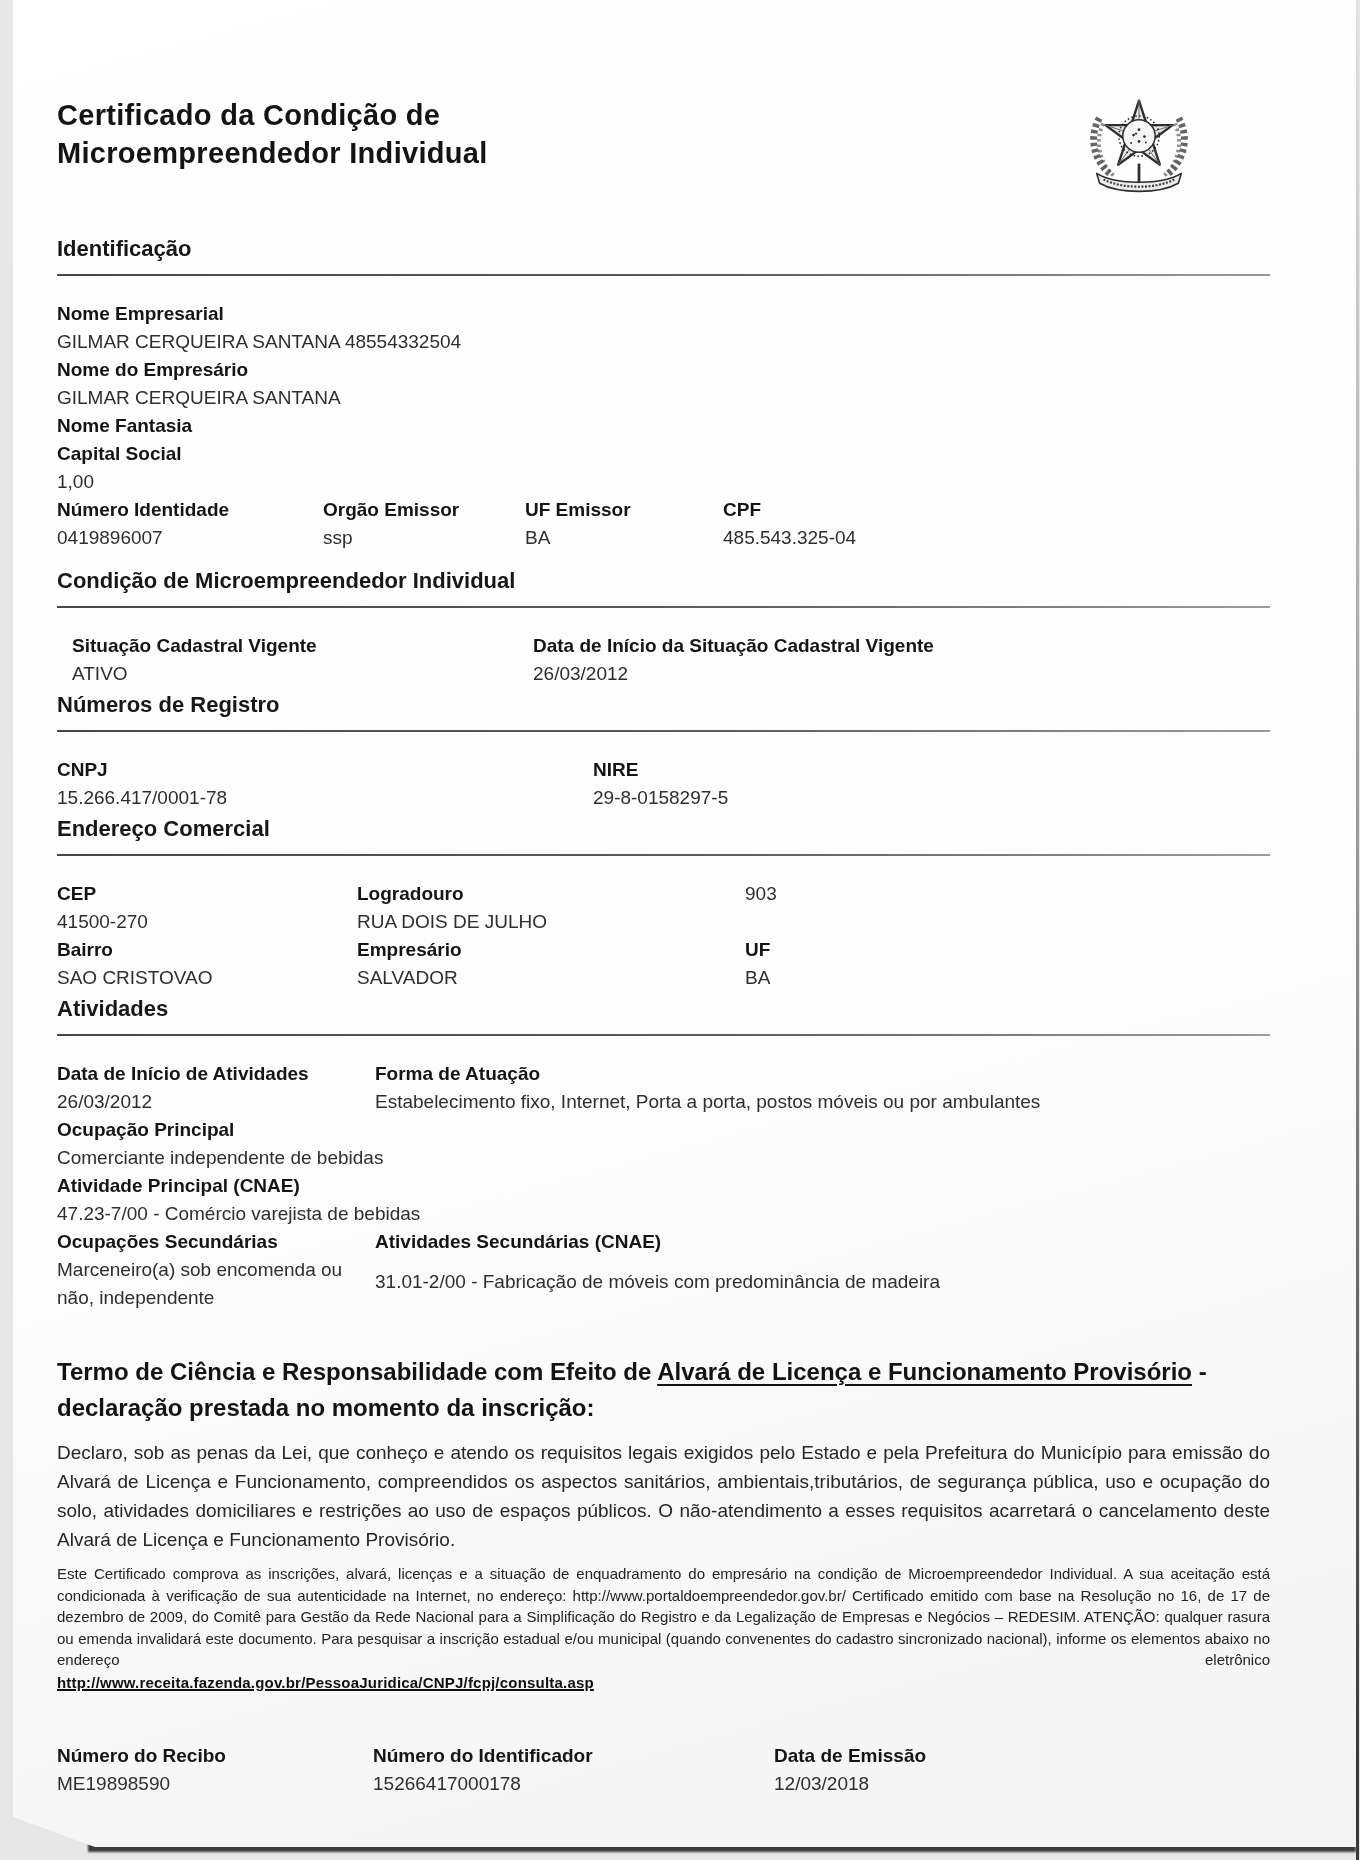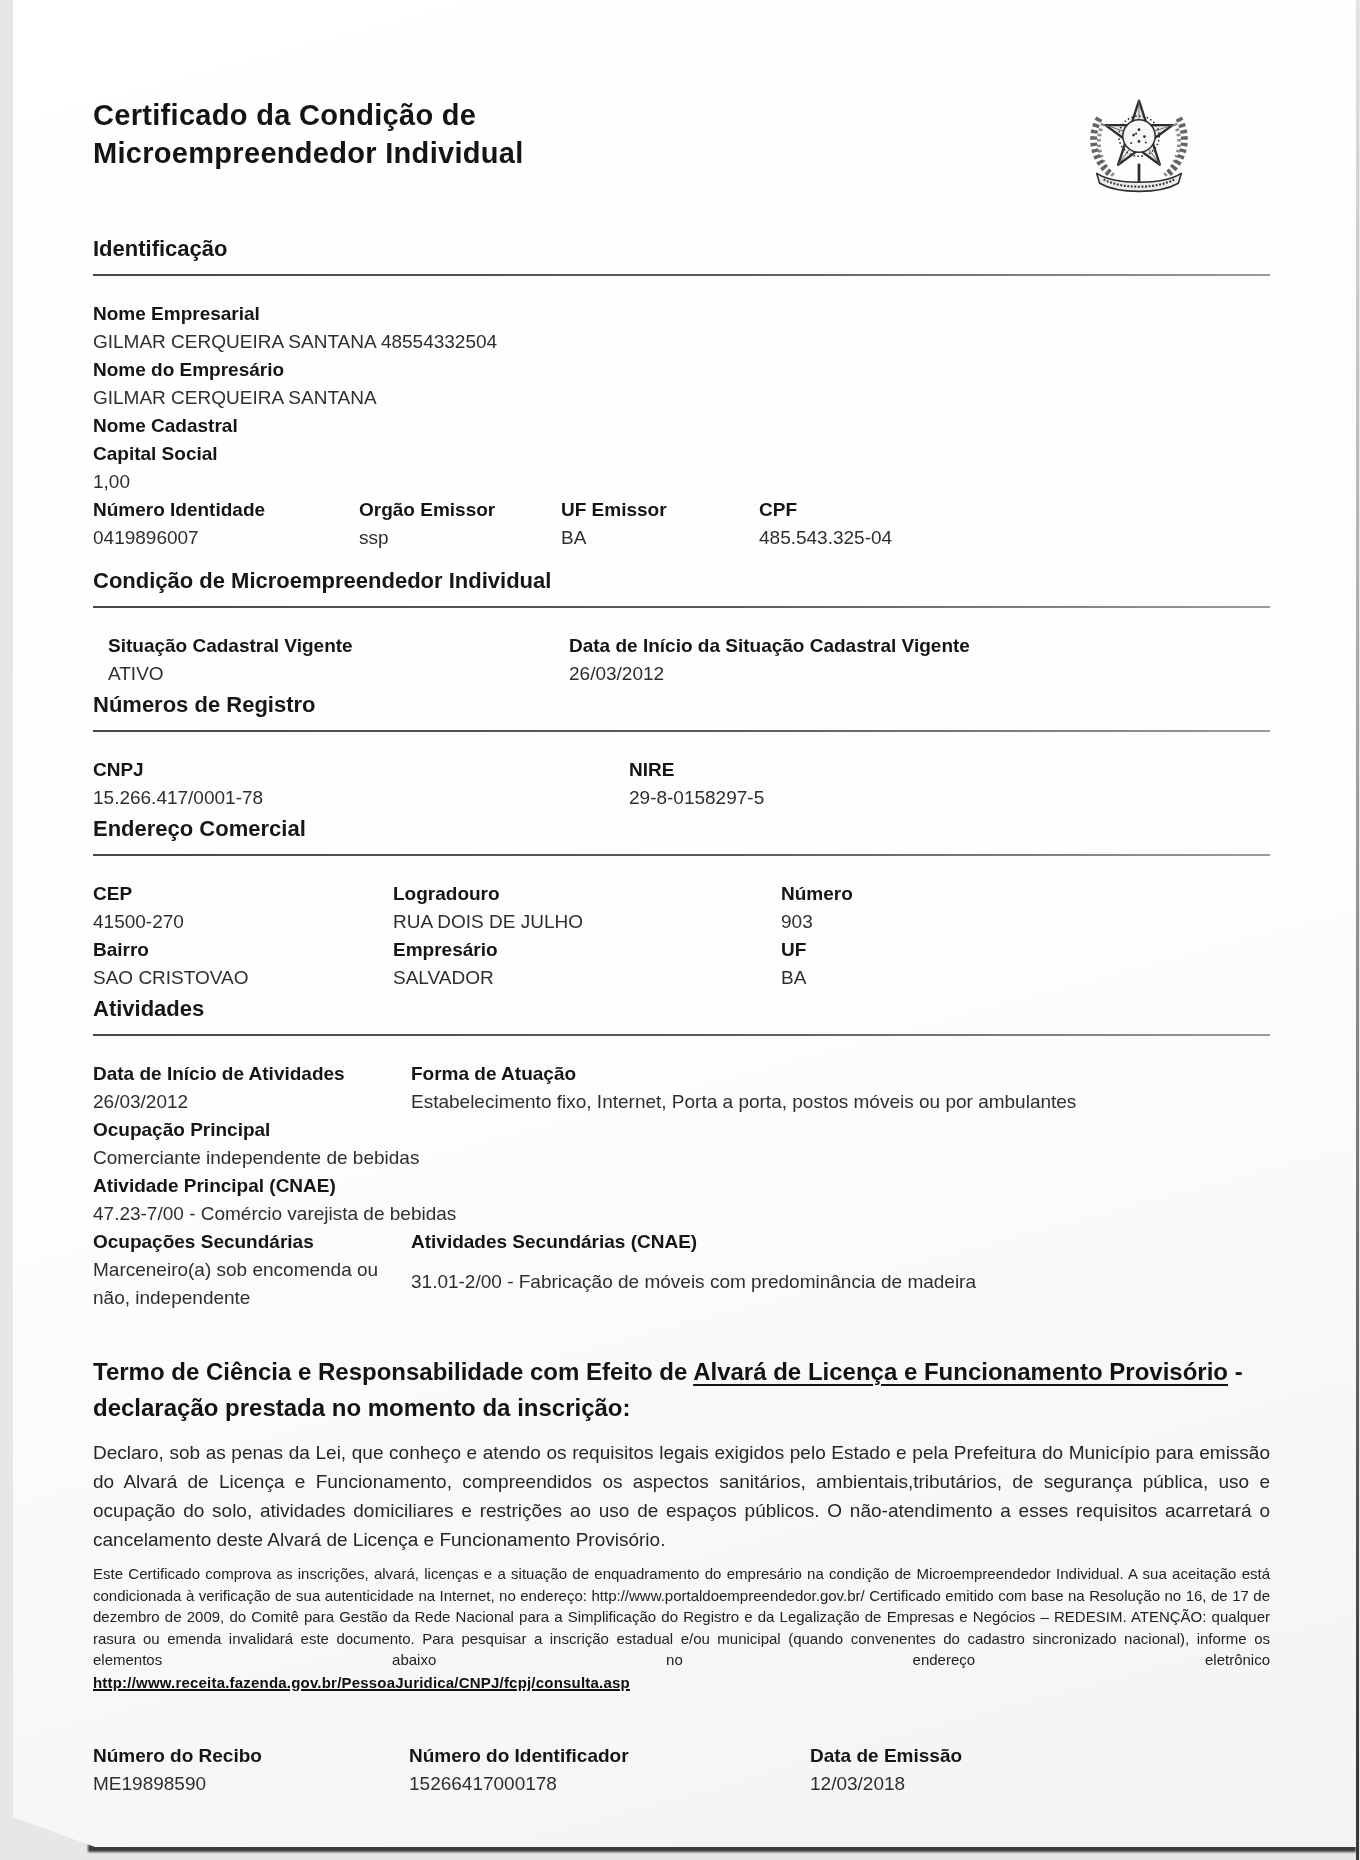--- a/index.html
+++ b/index.html
@@ -11,21 +11,21 @@
   
   .bottom-band { position:absolute; left:88px; right:4px; bottom:8px; height:8px;
     background:#3b3b3b; filter:blur(1.3px); }
   .right-line { position:absolute; top:0; bottom:0; right:1px; width:3px;
     background:linear-gradient(to bottom,#e2e2e2,#9a9a9a 45%,#383838 95%); }
   .page {
     position:absolute; top:0; left:13px; right:4px; bottom:13px;
     background:linear-gradient(165deg,#ffffff,#fdfdfd 55%,#f3f3f3);
     clip-path:polygon(0 0, 100% 0, 100% 100%, 82px 100%, 0 calc(100% - 30px));
   }
-  .content { padding:96px 86px 0 80px; color:#1c1c1c; filter:blur(0.25px); position:relative; }
+  .content { padding:96px 86px 0 44px; color:#1c1c1c; filter:blur(0.25px); position:relative; }
 
   header { position:relative; }
   .doc-title { font-size:29px; line-height:38px; font-weight:700; color:#141414; letter-spacing:0.3px; }
   .emblem { position:absolute; top:-12px; right:72px; width:118px; height:114px; }
 
   .section { position:relative; }
   .sec-heading { font-size:22px; line-height:26px; font-weight:700; color:#171717; margin:0; }
   .rule { height:2px; margin-top:12px; background:linear-gradient(to right,#474747,#5c5c5c 55%,#9b9b9b); }
   .section-body { margin-top:24px; }
 
@@ -108,21 +108,21 @@
       <div class="section-body">
         <div>
           <div class="label">Nome Empresarial</div>
           <div class="value">GILMAR CERQUEIRA SANTANA 48554332504</div>
         </div>
         <div>
           <div class="label">Nome do Empresário</div>
           <div class="value">GILMAR CERQUEIRA SANTANA</div>
         </div>
         <div>
-          <div class="label">Nome Cadastral</div>
+          <div class="label">Nome Fantasia</div>
         </div>
         <div>
           <div class="label">Capital Social</div>
           <div class="value">1,00</div>
         </div>
         <div class="row cols-identity">
           <div class="cell">
             <div class="label">Número Identidade</div>
             <div class="value">0419896007</div>
           </div>
@@ -179,21 +179,20 @@
         <div class="row cols-endereco">
           <div class="cell">
             <div class="label">CEP</div>
             <div class="value">41500-270</div>
           </div>
           <div class="cell">
             <div class="label">Logradouro</div>
             <div class="value">RUA DOIS DE JULHO</div>
           </div>
           <div class="cell">
-            <div class="label">Número</div>
             <div class="value">903</div>
           </div>
         </div>
         <div class="row cols-endereco">
           <div class="cell">
             <div class="label">Bairro</div>
             <div class="value">SAO CRISTOVAO</div>
           </div>
           <div class="cell">
             <div class="label">Empresário</div>

